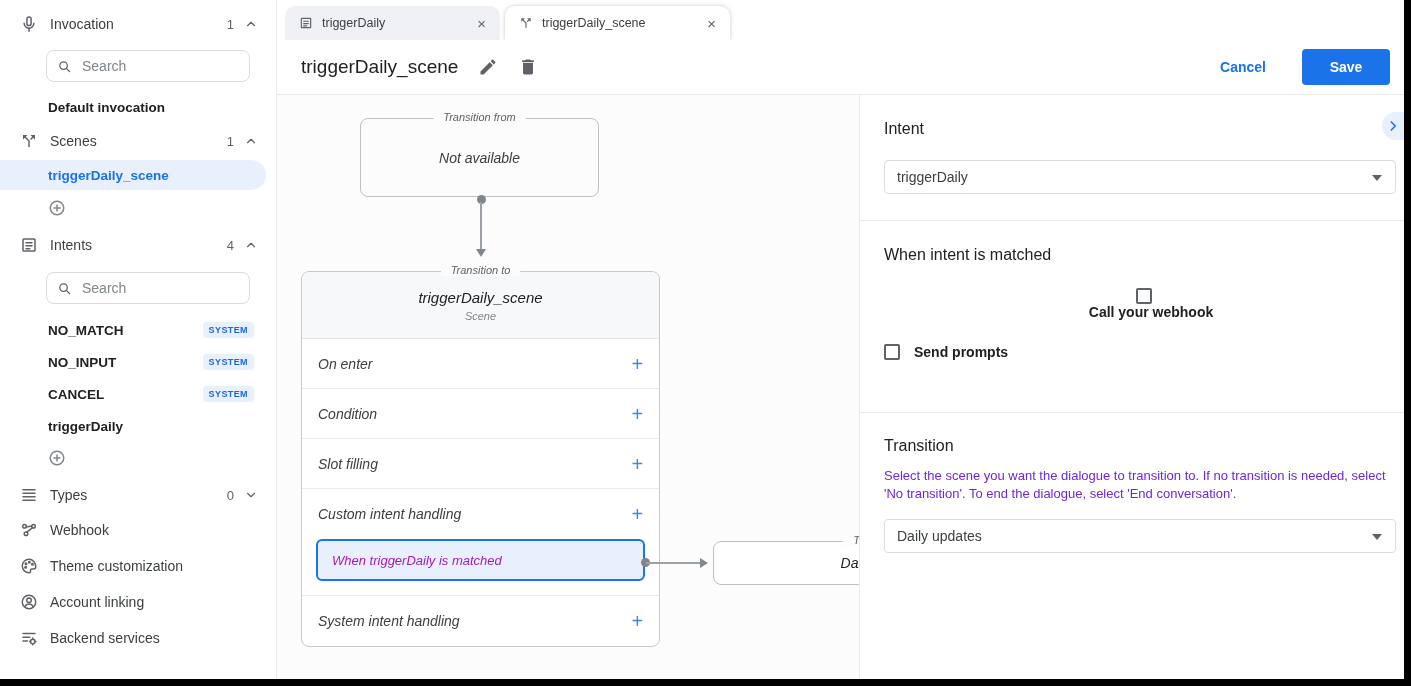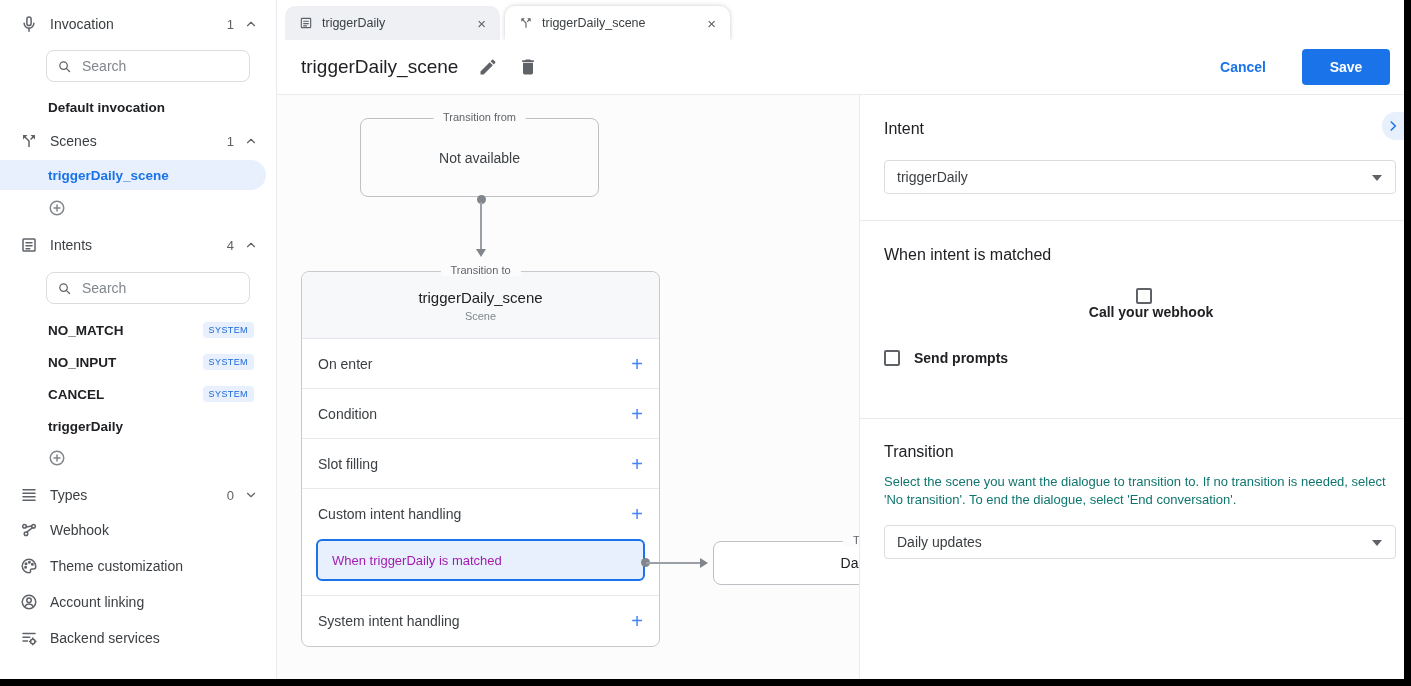--- a/index.html
+++ b/index.html
@@ -17,21 +17,21 @@
   .side-section-label { font-size:14px; color:#3c4043; }
   .side-count { margin-left:auto; font-size:13px; color:#5f6368; }
   .side-chev { width:14px; height:14px; margin-left:10px; }
   .side-search { display:flex; align-items:center; height:32px; margin:10px 26px 10px 46px; border:1px solid #dadce0; border-radius:8px; padding:0 10px; background:#fff; }
   .side-search svg { width:15px; height:15px; margin-right:10px; flex:none; }
   .side-search input { border:none; outline:none; width:100%; font-size:14px; color:#3c4043; font-family:"Liberation Sans", sans-serif; background:transparent; }
   .side-search input::placeholder { color:#80868b; }
   .side-item { height:32px; line-height:32px; padding-left:48px; font-size:13.5px; font-weight:bold; color:#202124; cursor:pointer; }
   .side-item-row { display:flex; align-items:center; height:32px; padding-left:48px; padding-right:22px; cursor:pointer; }
   .side-item-row .ilabel { font-size:13.5px; font-weight:bold; color:#202124; }
-  .badge { margin-left:auto; background:#e8f0fe; color:#1967d2; font-size:9px; font-weight:normal; letter-spacing:.4px; padding:3px 6px; border-radius:4px; }
+  .badge { margin-left:auto; background:#e8f0fe; color:#1967d2; font-size:9px; font-weight:bold; letter-spacing:.4px; padding:3px 6px; border-radius:4px; }
   .side-selected { height:30px; margin:2px 10px 2px 0; border-radius:0 15px 15px 0; background:#e8f0fe; display:flex; align-items:center; padding-left:48px; cursor:pointer; }
   .side-selected span { font-size:13.5px; font-weight:bold; color:#1a73e8; }
   .side-add { height:32px; display:flex; align-items:center; padding-left:48px; cursor:pointer; }
   .side-add svg { width:18px; height:18px; }
   .side-link { display:flex; align-items:center; height:36px; padding:0 20px; cursor:pointer; }
   .side-link .sicon { width:18px; height:18px; margin-right:12px; flex:none; }
   .side-link span { font-size:14px; color:#3c4043; }
 
   
   .main { display:flex; flex-direction:column; flex:1; height:100%; min-width:0; }
@@ -46,21 +46,21 @@
   .headerbar { height:55px; display:flex; align-items:center; border-bottom:1px solid #e8eaed; background:#fff; padding:0 14px 0 24px; position:relative; z-index:3; }
   .page-title { font-size:19px; color:#202124; }
   .icon-btn { width:20px; height:20px; margin-left:20px; cursor:pointer; }
   .spacer { flex:1; }
   .cancel-link { font-size:14px; color:#1a73e8; font-weight:bold; margin-right:36px; cursor:pointer; }
   .save-btn { width:88px; height:36px; background:#1a73e8; color:#fff; font-size:14px; font-weight:bold; border:none; border-radius:4px; cursor:pointer; font-family:"Liberation Sans", sans-serif; }
 
   .content { display:flex; flex:1; min-height:0; }
 
   
-  .canvas { width:583px; min-width:583px; position:relative; background:#fcfcfd; border-right:1px solid #e8eaed; overflow:hidden; }
+  .canvas { width:583px; min-width:583px; position:relative; background:#fcfcfd; border-right:1px solid #e8eaed; overflow:hidden;font-style:italic; }
   .legend { position:absolute; top:-8px; left:50%; transform:translateX(-50%); background:#fcfcfd; padding:0 10px; font-size:11px; color:#5f6368; white-space:nowrap; }
   .node { position:absolute; border:1px solid #bdc1c6; border-radius:8px; background:#fcfcfd; }
   .from-node { left:83px; top:23px; width:239px; height:79px; }
   .from-node .node-content { text-align:center; margin-top:31px; font-size:14px; color:#3c4043; }
   .target-node { left:436px; top:446px; width:340px; height:44px; background:#fff; }
   .target-node .node-content { text-align:center; line-height:42px; font-size:14px; color:#202124; }
 
   .conn-dot { position:absolute; width:9px; height:9px; border-radius:50%; background:#80868b; }
   .conn-line { position:absolute; background:#9aa0a6; }
   .arrow-head-down { position:absolute; width:0; height:0; border-left:5px solid transparent; border-right:5px solid transparent; border-top:8px solid #80868b; }
@@ -85,25 +85,25 @@
   .chev-pill { position:absolute; top:17px; right:0; width:22px; height:28px; background:#e8f0fe; border-radius:14px 0 0 14px; display:flex; align-items:center; justify-content:center; cursor:pointer; }
   .select { width:512px; height:34px; border:1px solid #dadce0; border-radius:4px; display:flex; align-items:center; padding:0 30px 0 12px; font-size:14px; color:#3c4043; position:relative; background:#fff; cursor:pointer; }
   .select .caret { position:absolute; right:13px; top:14px; width:0; height:0; border-left:5px solid transparent; border-right:5px solid transparent; border-top:6px solid #5f6368; }
   .sel-intent { margin-top:22px; }
   .divider { height:1px; background:#e8eaed; margin-left:-24px; }
   .div1 { margin-top:26px; }
   .div2 { margin-top:52px; }
   .h-matched { margin-top:25px; }
   .check-row { display:flex; align-items:center; }
   .cr1 { margin-top:24px;flex-direction:column; }
-  .cr2 { margin-top:30px; }
+  .cr2 { margin-top:24px; }
   .checkbox { width:16px; height:16px; border:2px solid #5f6368; border-radius:2px; background:#fff; cursor:pointer; flex:none; }
   .check-label { margin-left:14px; font-size:14px; font-weight:bold; color:#202124; }
   .h-transition { margin-top:24px; }
-  .desc { margin-top:12px; width:508px; font-size:13px; color:#0f766e; line-height:18px; }
+  .desc { margin-top:12px; width:508px; font-size:13px; color:#6d28d9; line-height:18px; }
   .sel-transition { margin-top:16px; }
 
   svg.gicon { stroke:#5f6368; fill:none; stroke-width:2; stroke-linecap:round; stroke-linejoin:round; }
   svg.ficon { fill:#5f6368; stroke:none; }
 </style>
 </head>
 <body>
 
 <div class="app">
   <div class="layout">

